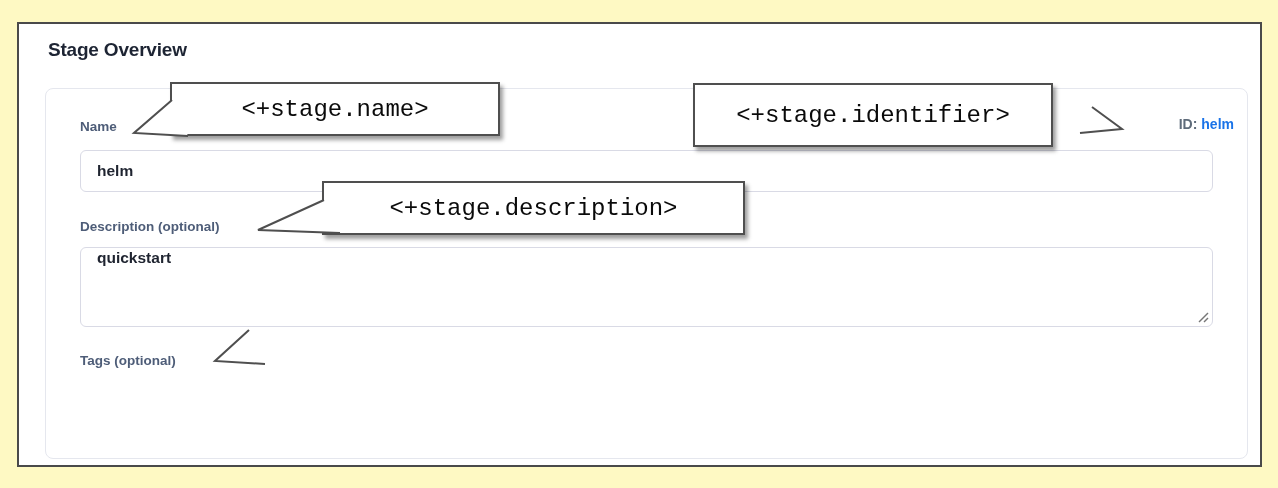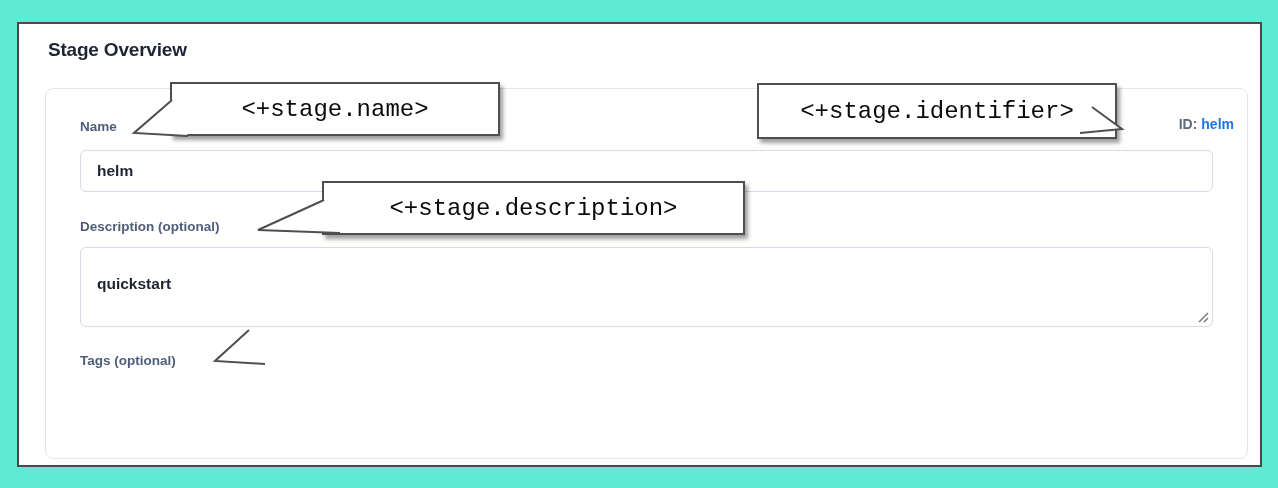--- a/index.html
+++ b/index.html
@@ -1,21 +1,21 @@
 <!DOCTYPE html>
 <html><head>
 <meta charset="utf-8">
 <style>
   * { margin: 0; padding: 0; box-sizing: border-box; }
   html, body { background: #ffffff; }
   .screen {
     position: relative;
     width: 1278px;
     height: 488px;
-    background: #5eead4;
+    background: #fef9c3;
     font-family: "Liberation Sans", sans-serif;
     overflow: hidden;
   }
   .frame {
     position: absolute;
     left: 17px; top: 22px;
     width: 1245px; height: 445px;
     border: 2px solid #4a4a4a;
     background: #ffffff;
   }
@@ -62,21 +62,21 @@
     background: #ffffff;
     font-family: "Liberation Sans", sans-serif;
     font-size: 15.5px;
     font-weight: 600;
     color: #1f2430;
     outline: none;
   }
   .name-input { top: 150px; height: 42px; padding: 0 16px; }
   .desc-input {
     top: 247px; height: 80px;
-    padding: 26px 16px;
+    padding: 0 16px;
     resize: none;
     line-height: 1.3;
   }
   .resize-handle {
     position: absolute;
     left: 1197px; top: 311px;
     width: 13px; height: 13px;
     cursor: nwse-resize;
   }
   .tags-box {
@@ -119,21 +119,21 @@
     display: flex;
     align-items: center;
     justify-content: center;
     font-family: "Liberation Mono", monospace;
     font-size: 24px;
     color: #0a0a0a;
     z-index: 10;
     white-space: nowrap;
   }
   .co-name        { left: 170px;  top: 82px;  width: 330px; height: 54px; }
-  .co-identifier  { left: 757px;  top: 83px;  width: 360px; height: 56px; }
+  .co-identifier  { left: 693px;  top: 83px;  width: 360px; height: 64px; }
   .co-description { left: 322px;  top: 181px; width: 423px; height: 54px; }
   .co-tags        { left: 248px;  top: 313px; width: 320px; height: 52px; }
   .tail { position: absolute; z-index: 11; overflow: visible; }
   .tail-name        { left: 125px;  top: 95px;  }
   .tail-identifier  { left: 1065px; top: 98px;  }
   .tail-description { left: 248px;  top: 192px; }
   .tail-tags        { left: 205px;  top: 322px; }
   .tail polygon { fill: #ffffff; }
   .tail path { fill: none; stroke: #4f4f4f; stroke-width: 2; stroke-linejoin: miter; }
   .resize-handle line { stroke: #777; stroke-width: 1.5; }

